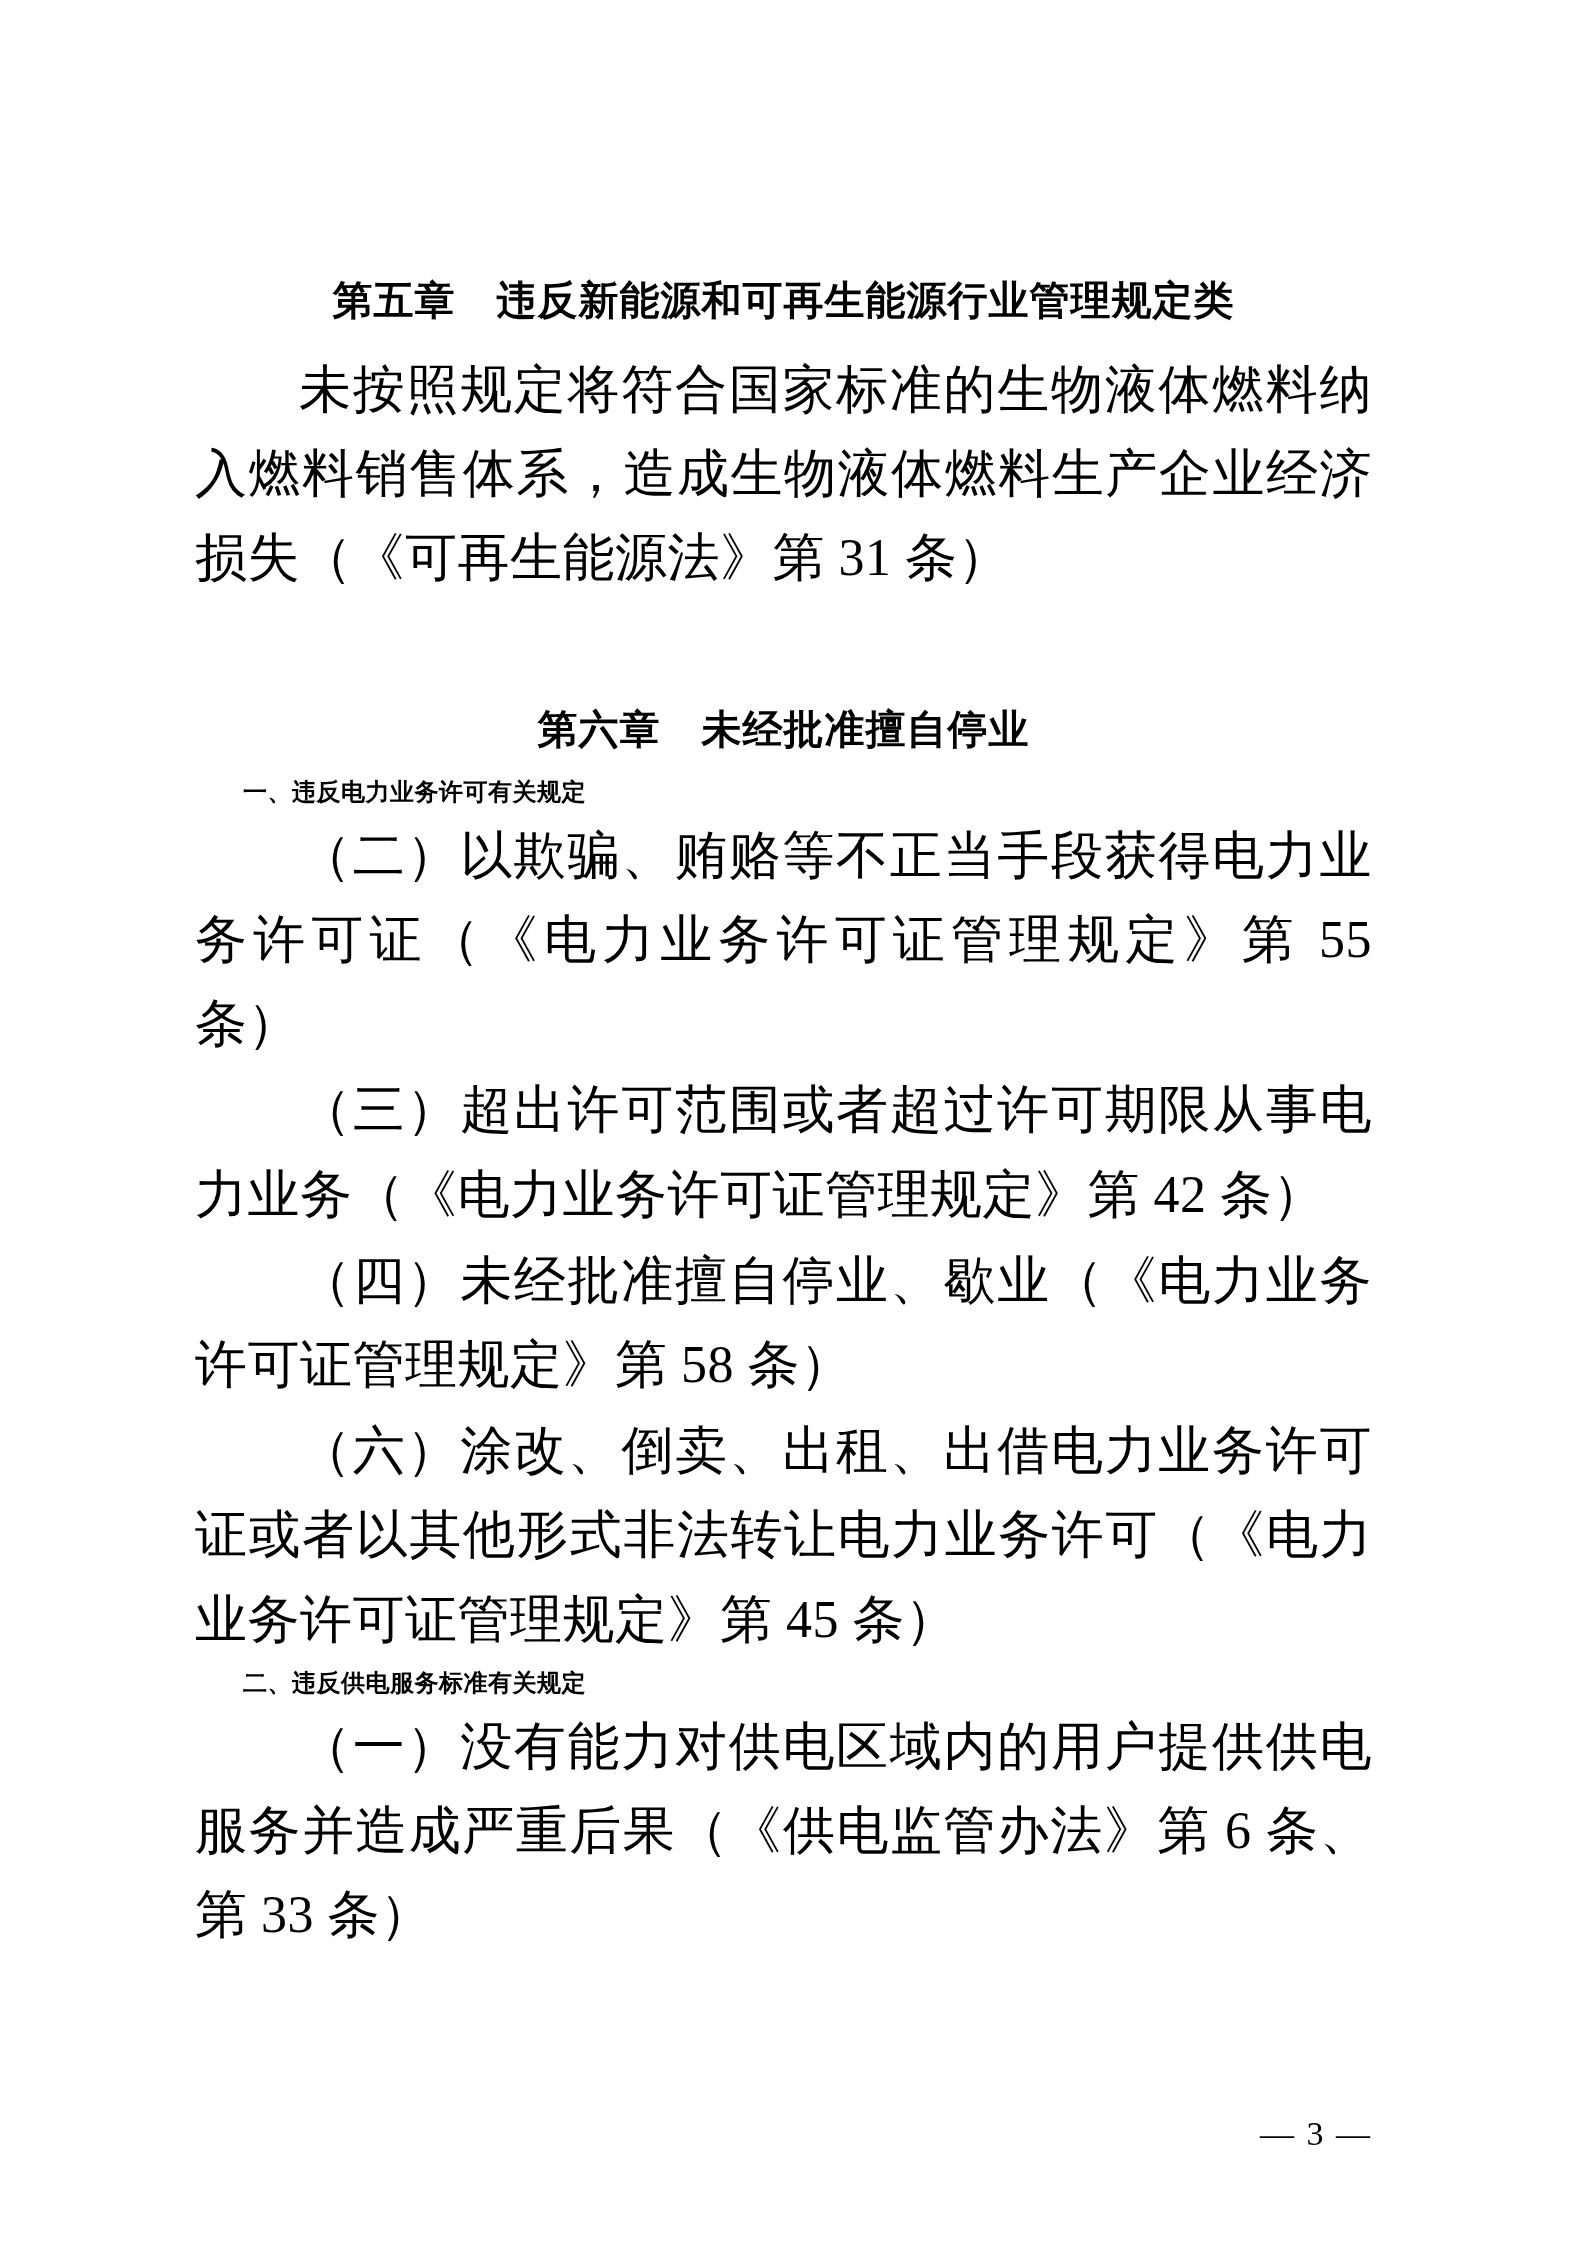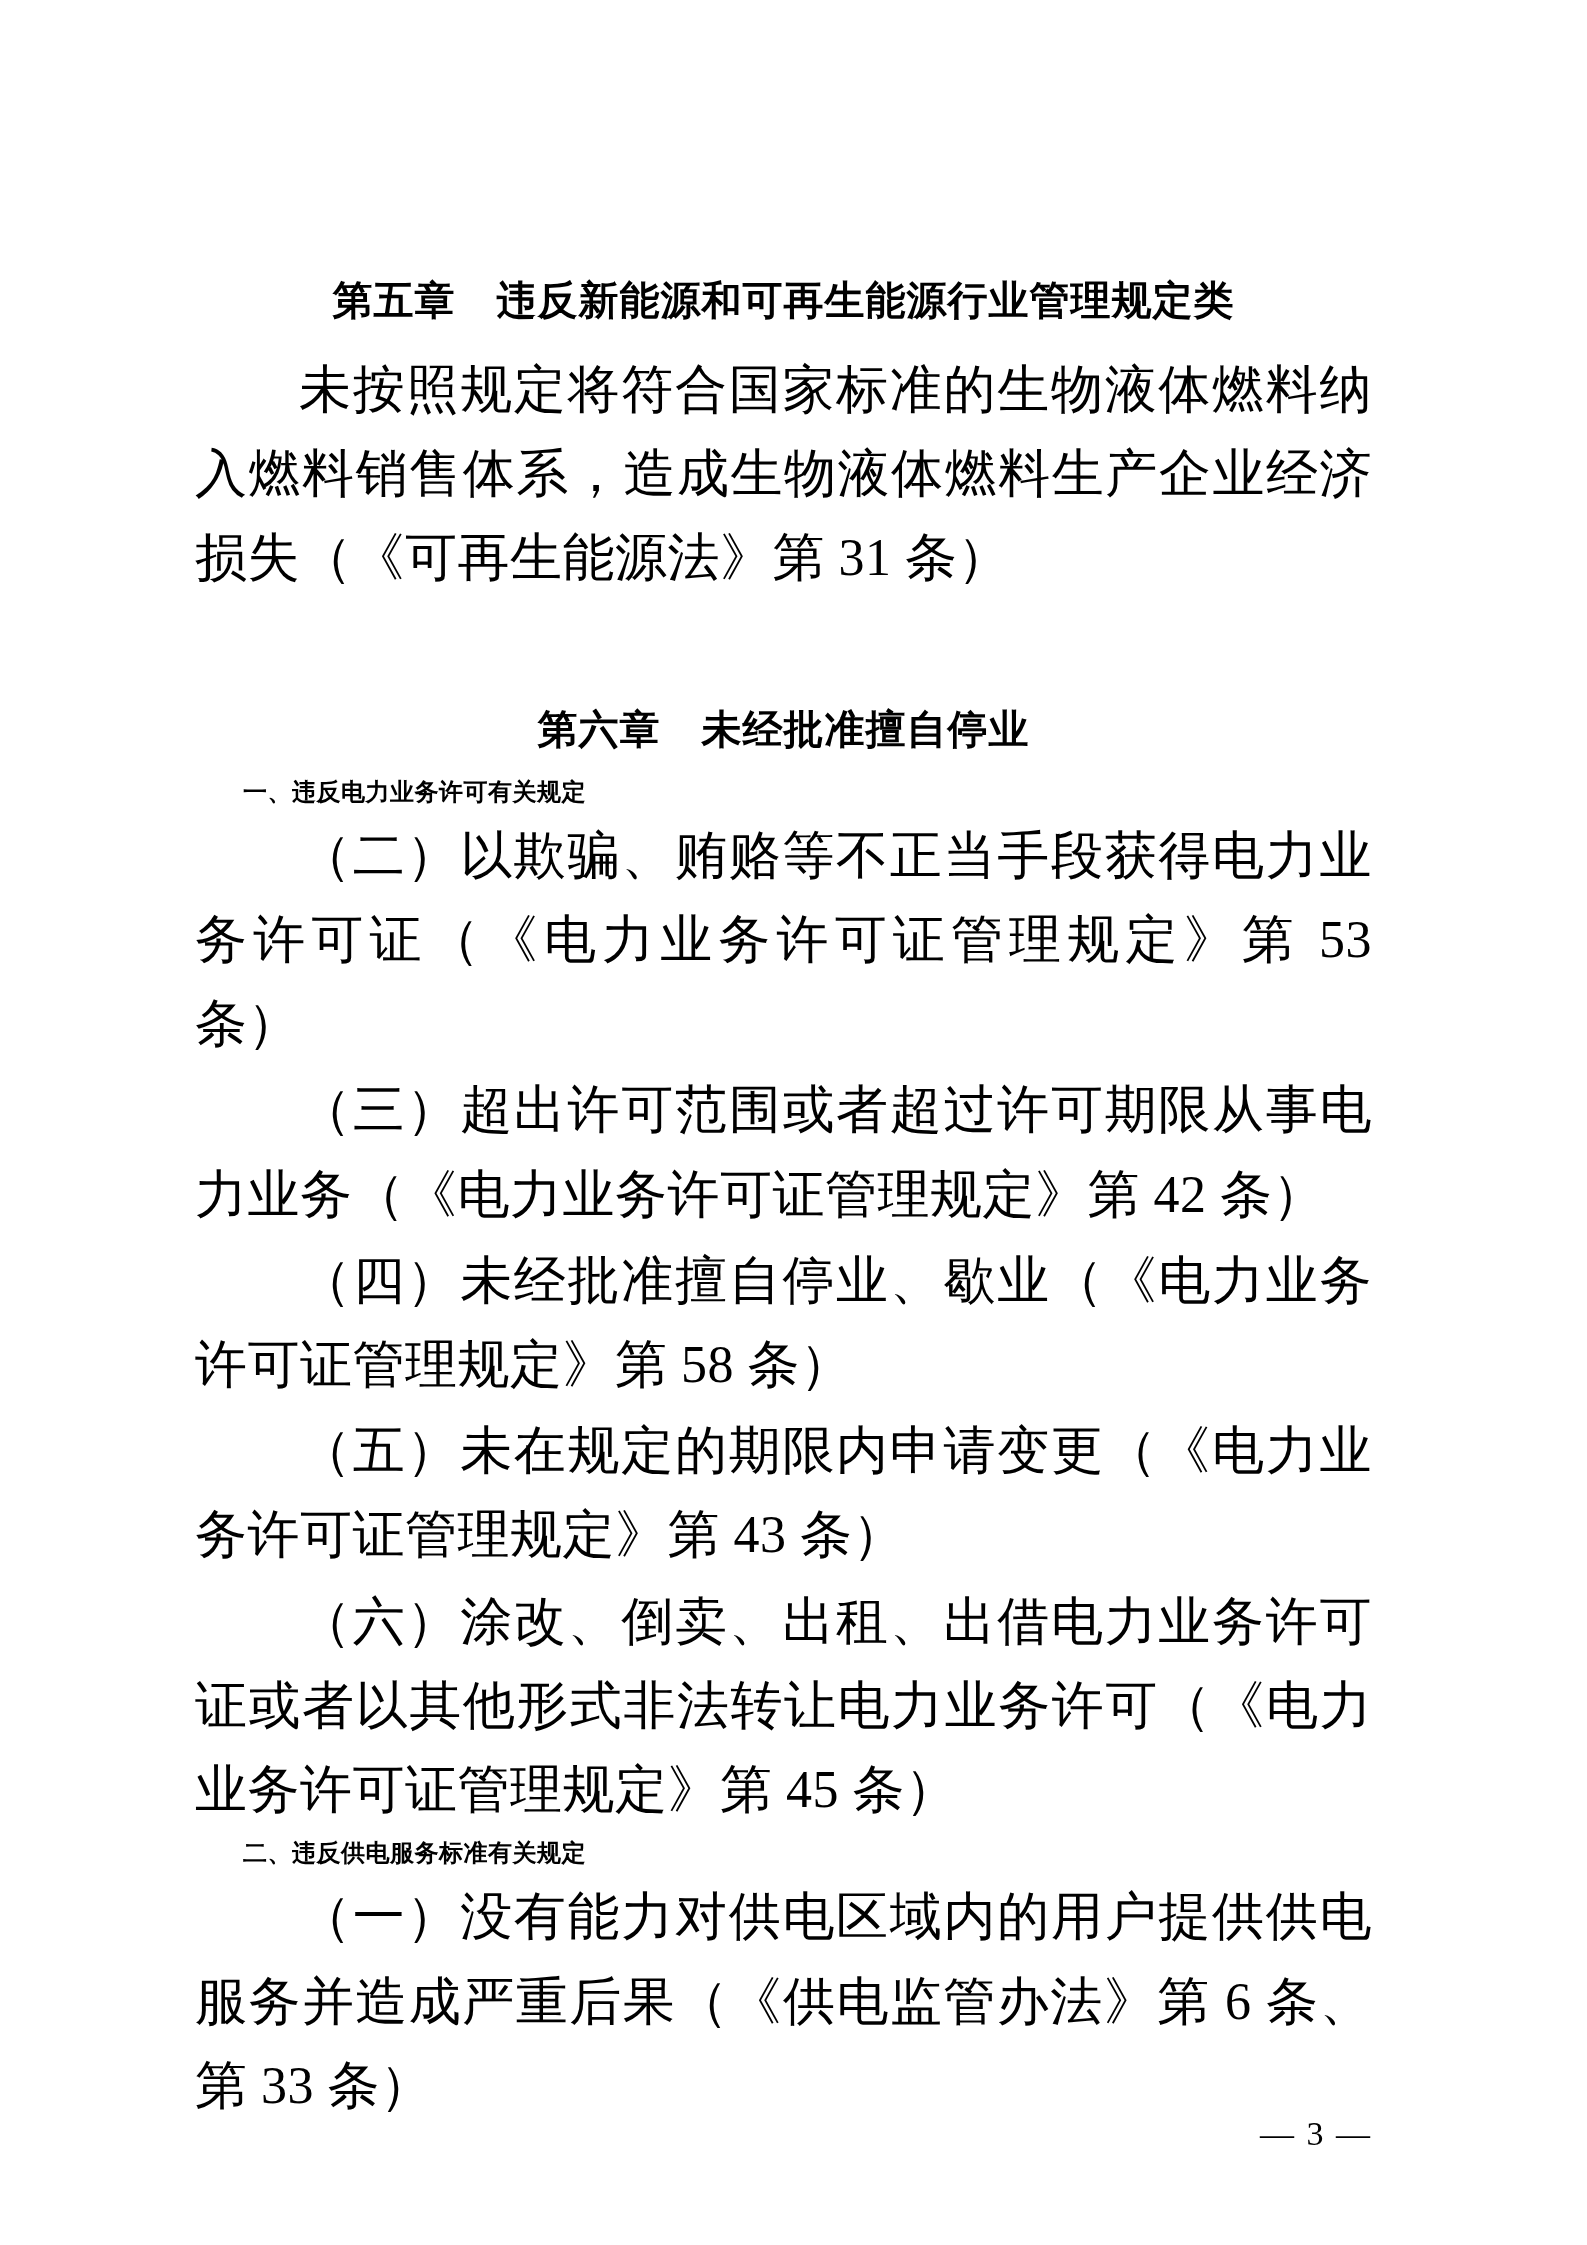--- a/index.html
+++ b/index.html
@@ -68,24 +68,23 @@
 <div class="page">
 
   <h1 class="chapter-title">第五章　违反新能源和可再生能源行业管理规定类</h1>
 
   <p class="para">未按照规定将符合国家标准的生物液体燃料纳入燃料销售体系，造成生物液体燃料生产企业经济损失（《可再生能源法》第 31 条）</p>
 
   <h1 class="chapter-title second">第六章　未经批准擅自停业</h1>
 
   <h2 class="section-heading">一、违反电力业务许可有关规定</h2>
 
-  <p class="para">（二）以欺骗、贿赂等不正当手段获得电力业务许可证（《电力业务许可证管理规定》第 53 条）</p>
+  <p class="para">（二）以欺骗、贿赂等不正当手段获得电力业务许可证（《电力业务许可证管理规定》第 55 条）</p>
   <p class="para">（三）超出许可范围或者超过许可期限从事电力业务（《电力业务许可证管理规定》第 42 条）</p>
   <p class="para">（四）未经批准擅自停业、歇业（《电力业务许可证管理规定》第 58 条）</p>
-  <p class="para">（五）未在规定的期限内申请变更（《电力业务许可证管理规定》第 43 条）</p>
   <p class="para">（六）涂改、倒卖、出租、出借电力业务许可证或者以其他形式非法转让电力业务许可（《电力业务许可证管理规定》第 45 条）</p>
 
   <h2 class="section-heading">二、违反供电服务标准有关规定</h2>
 
   <p class="para">（一）没有能力对供电区域内的用户提供供电服务并造成严重后果（《供电监管办法》第 6 条、第 33 条）</p>
 
   <div class="page-number">— 3 —</div>
 
 </div>
 

